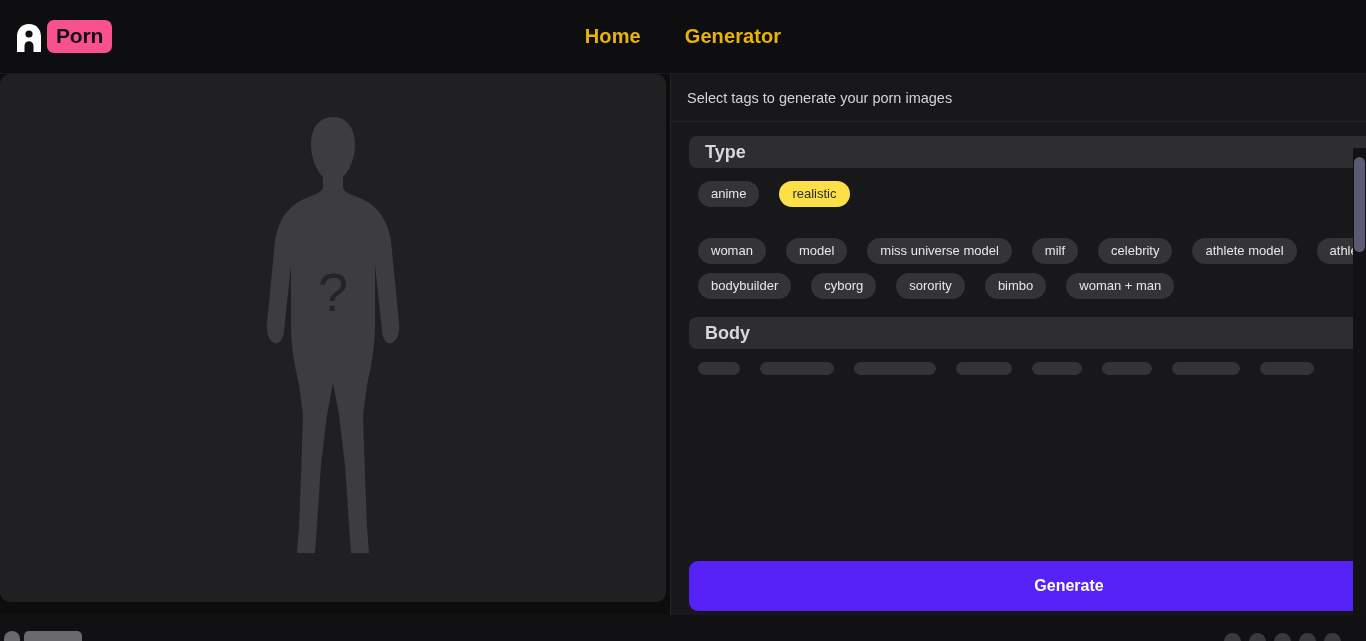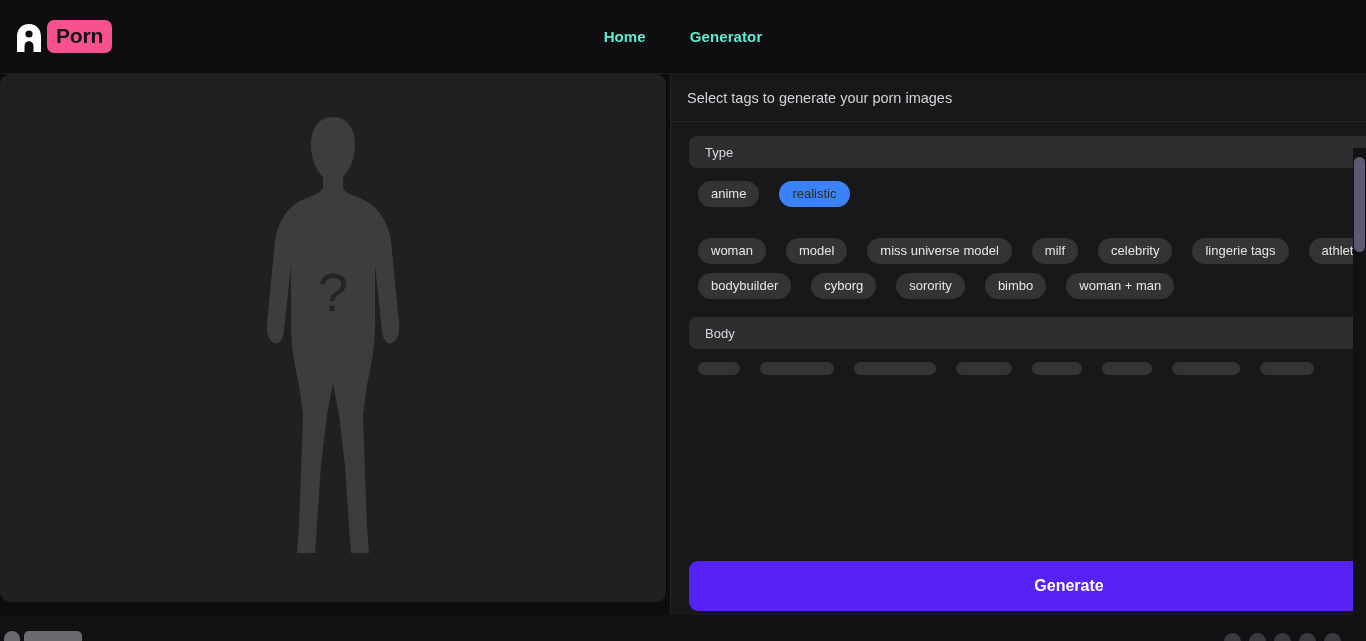--- a/index.html
+++ b/index.html
@@ -50,22 +50,22 @@
     letter-spacing: -0.2px;
   }
 
   .nav {
     margin: 0 auto;
     display: flex;
     gap: 44px;
     align-items: center;
   }
   .nav-link {
-    color: #5eead4;
-    font-size: 15px;
+    color: #eab308;
+    font-size: 20px;
     font-weight: bold;
     text-decoration: none;
     letter-spacing: 0.1px;
     cursor: pointer;
   }
 
   
   .workspace {
     position: relative;
     width: 1366px;
@@ -135,22 +135,22 @@
     background: #2e2e31;
     border-radius: 8px;
     display: flex;
     align-items: center;
     justify-content: space-between;
     padding: 0 16px;
     cursor: pointer;
   }
   .section-title {
     color: #d9d9dd;
-    font-size: 13px;
-    font-weight: normal;
+    font-size: 18px;
+    font-weight: bold;
   }
   .collapse-icon {
     color: #cfcfd4;
     font-size: 15px;
     line-height: 1;
     display: block;
     width: 11px;
     height: 2px;
     background: #d2d2d7;
     border-radius: 1px;
@@ -168,21 +168,21 @@
     font-size: 13px;
     border-radius: 999px;
     padding: 6px 13px 7px 13px;
     line-height: 1;
     cursor: pointer;
     white-space: nowrap;
     border: none;
     font-family: "Liberation Sans", sans-serif;
   }
   .chip.selected {
-    background: #3b82f6;
+    background: #fde047;
     color: #2b2b2e;
   }
 
   
   .generate-bar {
     position: absolute;
     left: 0; right: 0; bottom: 16px;
     height: 78px;
     background: linear-gradient(to bottom, rgba(24,24,26,0) 0%, rgba(24,24,26,0.92) 26%, #18181a 48%);
     display: flex;
@@ -347,21 +347,21 @@
         </div>
       </div>
 
       <div class="section">
         <div class="chips">
           <button class="chip">woman</button>
           <button class="chip">model</button>
           <button class="chip">miss universe model</button>
           <button class="chip">milf</button>
           <button class="chip">celebrity</button>
-          <button class="chip">lingerie tags</button>
+          <button class="chip">athlete model</button>
           <button class="chip">athlete</button>
           <button class="chip">bodybuilder</button>
           <button class="chip">cyborg</button>
           <button class="chip">sorority</button>
           <button class="chip">bimbo</button>
           <button class="chip">woman + man</button>
         </div>
       </div>
 
 

